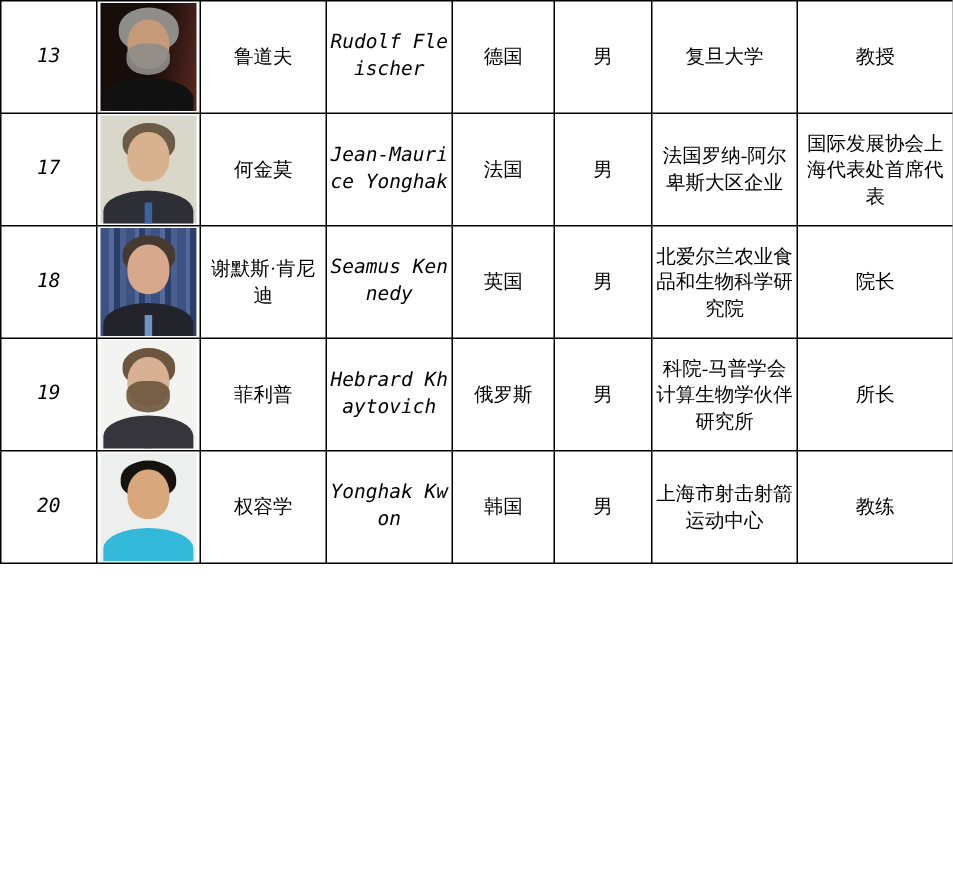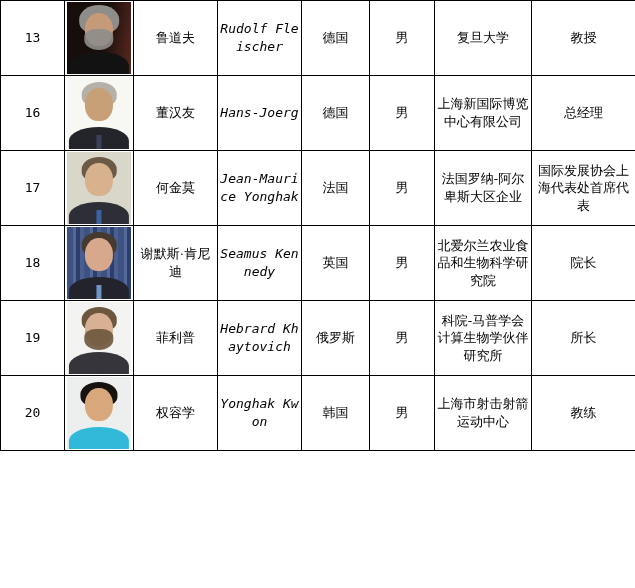--- a/index.html
+++ b/index.html
@@ -23,20 +23,21 @@
     text-align: center;
     vertical-align: middle;
     font-size: 13px;
     line-height: 1.35;
     overflow: hidden;
     word-break: break-all;
   }
   td.num-cell {
     font-family: "DejaVu Sans Mono", monospace;
     font-size: 13px;
+    font-style: italic;
   }
   td.en-cell {
     font-family: "DejaVu Sans Mono", monospace;
     font-size: 13px;
     line-height: 1.4;
     font-style: italic;
   }
   td.photo-cell { padding: 0; }
 
   
@@ -142,38 +143,20 @@
       <td>鲁道夫</td>
       <td class="en-cell">Rudolf Fleischer</td>
       <td>德国</td>
       <td>男</td>
       <td>复旦大学</td>
       <td>教授</td>
     </tr>
 
 
 
-    <tr>
-      <td class="num-cell">16</td>
-      <td class="photo-cell">
-        <div class="photo p16" title="gray-haired man in dark suit and striped tie, white background">
-          <div class="hair"></div>
-          <div class="head"></div>
-
-          <div class="body"></div>
-          <div class="tie"></div>
-        </div>
-      </td>
-      <td>董汉友</td>
-      <td class="en-cell">Hans-Joerg</td>
-      <td>德国</td>
-      <td>男</td>
-      <td>上海新国际博览中心有限公司</td>
-      <td>总经理</td>
-    </tr>
 
     <tr>
       <td class="num-cell">17</td>
       <td class="photo-cell">
         <div class="photo p17" title="man with glasses in dark suit and blue tie, beige background">
           <div class="hair"></div>
           <div class="head"></div>
 
           <div class="body"></div>
           <div class="tie"></div>

